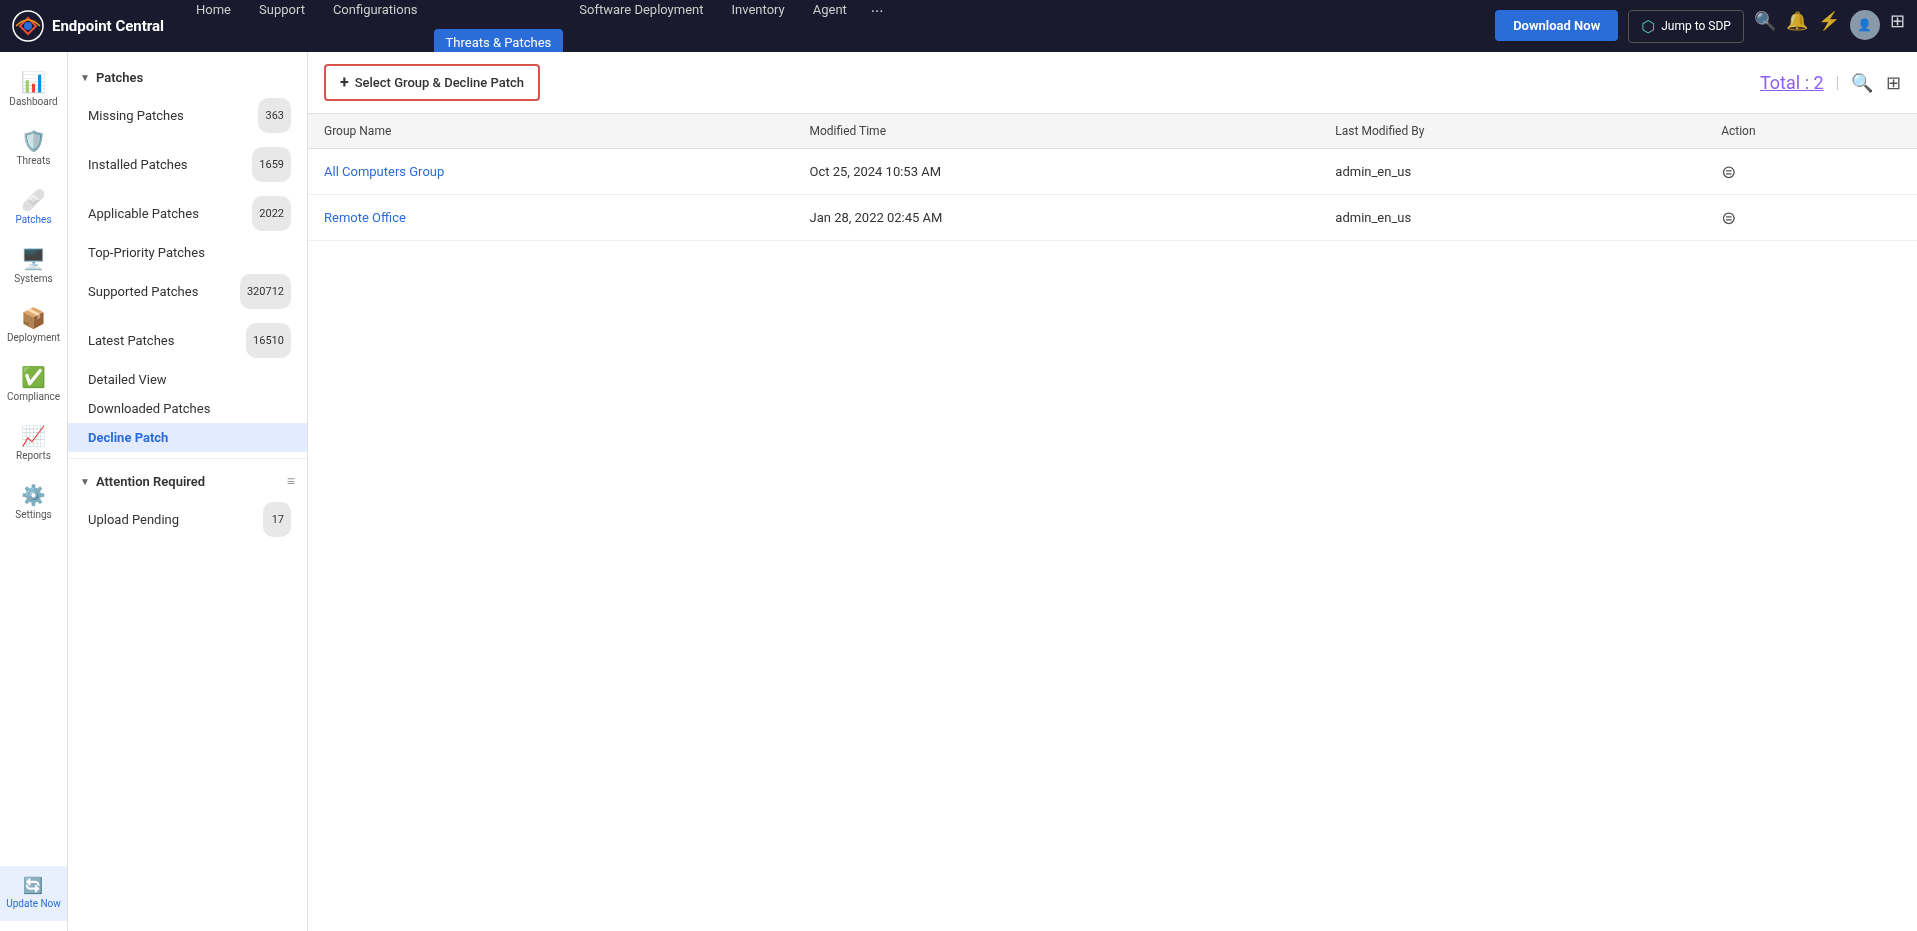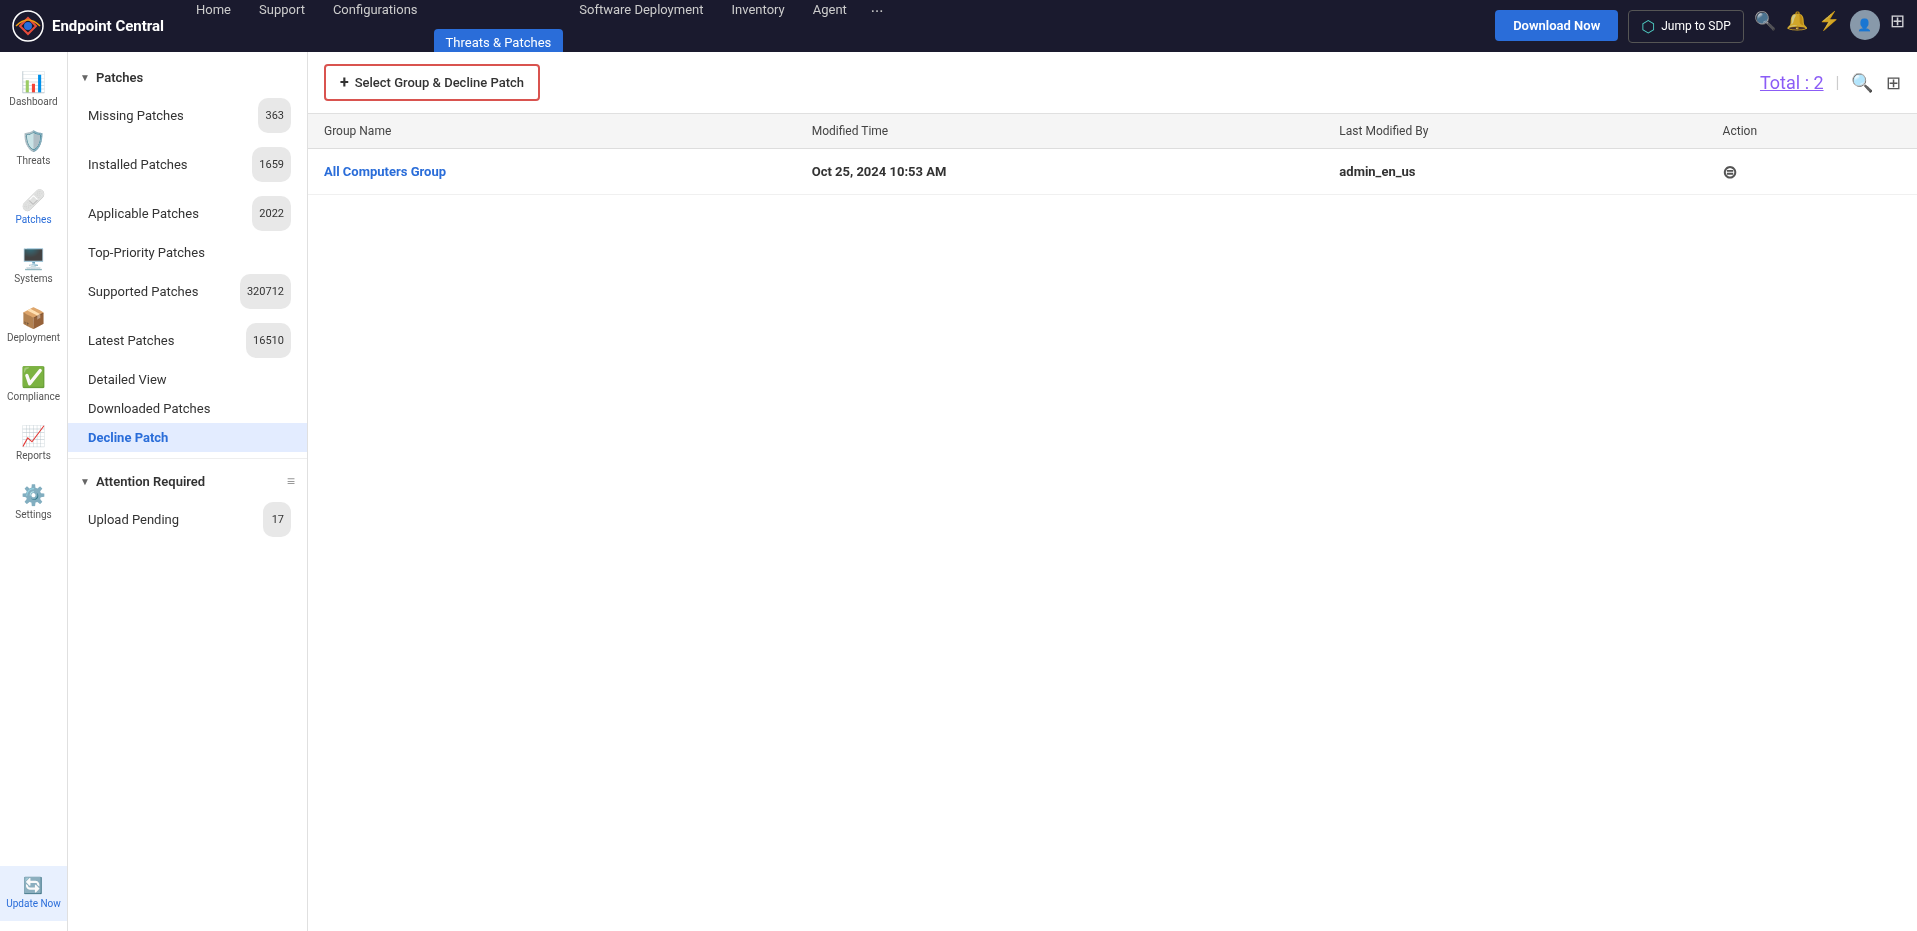--- a/index.html
+++ b/index.html
@@ -109,21 +109,21 @@
     .toolbar-search { cursor: pointer; font-size: 18px; color: #555; }
 
     
     .table-container { flex: 1; overflow-y: auto; }
     table { width: 100%; border-collapse: collapse; font-size: 13px; }
     thead tr { background: #f5f5f5; border-bottom: 1px solid #ddd; }
     th {
       text-align: left; padding: 10px 16px; font-size: 12px; font-weight: 400;
       color: #444; white-space: nowrap; border-bottom: 1px solid #ddd;
     }
-    td { padding: 12px 16px; color: #333; border-bottom: 1px solid #f0f0f0; font-weight: bold; }
+    td { padding: 12px 16px; color: #333; border-bottom: 1px solid #f0f0f0; }
     .link-cell { color: #2a6dd9; cursor: pointer; text-decoration: none; }
     .action-icon { cursor: pointer; font-size: 18px; color: #555; }
 
     
     .pagination {
       display: flex; align-items: center; justify-content: flex-end;
       padding: 10px 16px; border-top: 1px solid #eee; gap: 8px; font-size: 13px; color: #555;
     }
     .page-nav { cursor: pointer; color: #555; font-size: 16px; padding: 2px 4px; }
     .page-size { font-size: 13px; color: #333; }
@@ -284,18 +284,24 @@
             <th>Action</th>
           </tr>
         </thead>
         <tbody id="table-body">
         <tr>
               <td><a class="link-cell">All Computers Group</a></td>
               <td>Oct 25, 2024 10:53 AM</td>
               <td>admin_en_us</td>
               <td><span class="action-icon">⊜</span></td>
             </tr>
+            <tr>
+              <td><a class="link-cell">Remote Office</a></td>
+              <td>Jan 28, 2022 02:45 AM</td>
+              <td>admin_en_us</td>
+              <td><span class="action-icon">⊜</span></td>
+            </tr>
           </tbody>
       </table>
     </div>
 
   </div>
 </div>
 
 </body></html>

